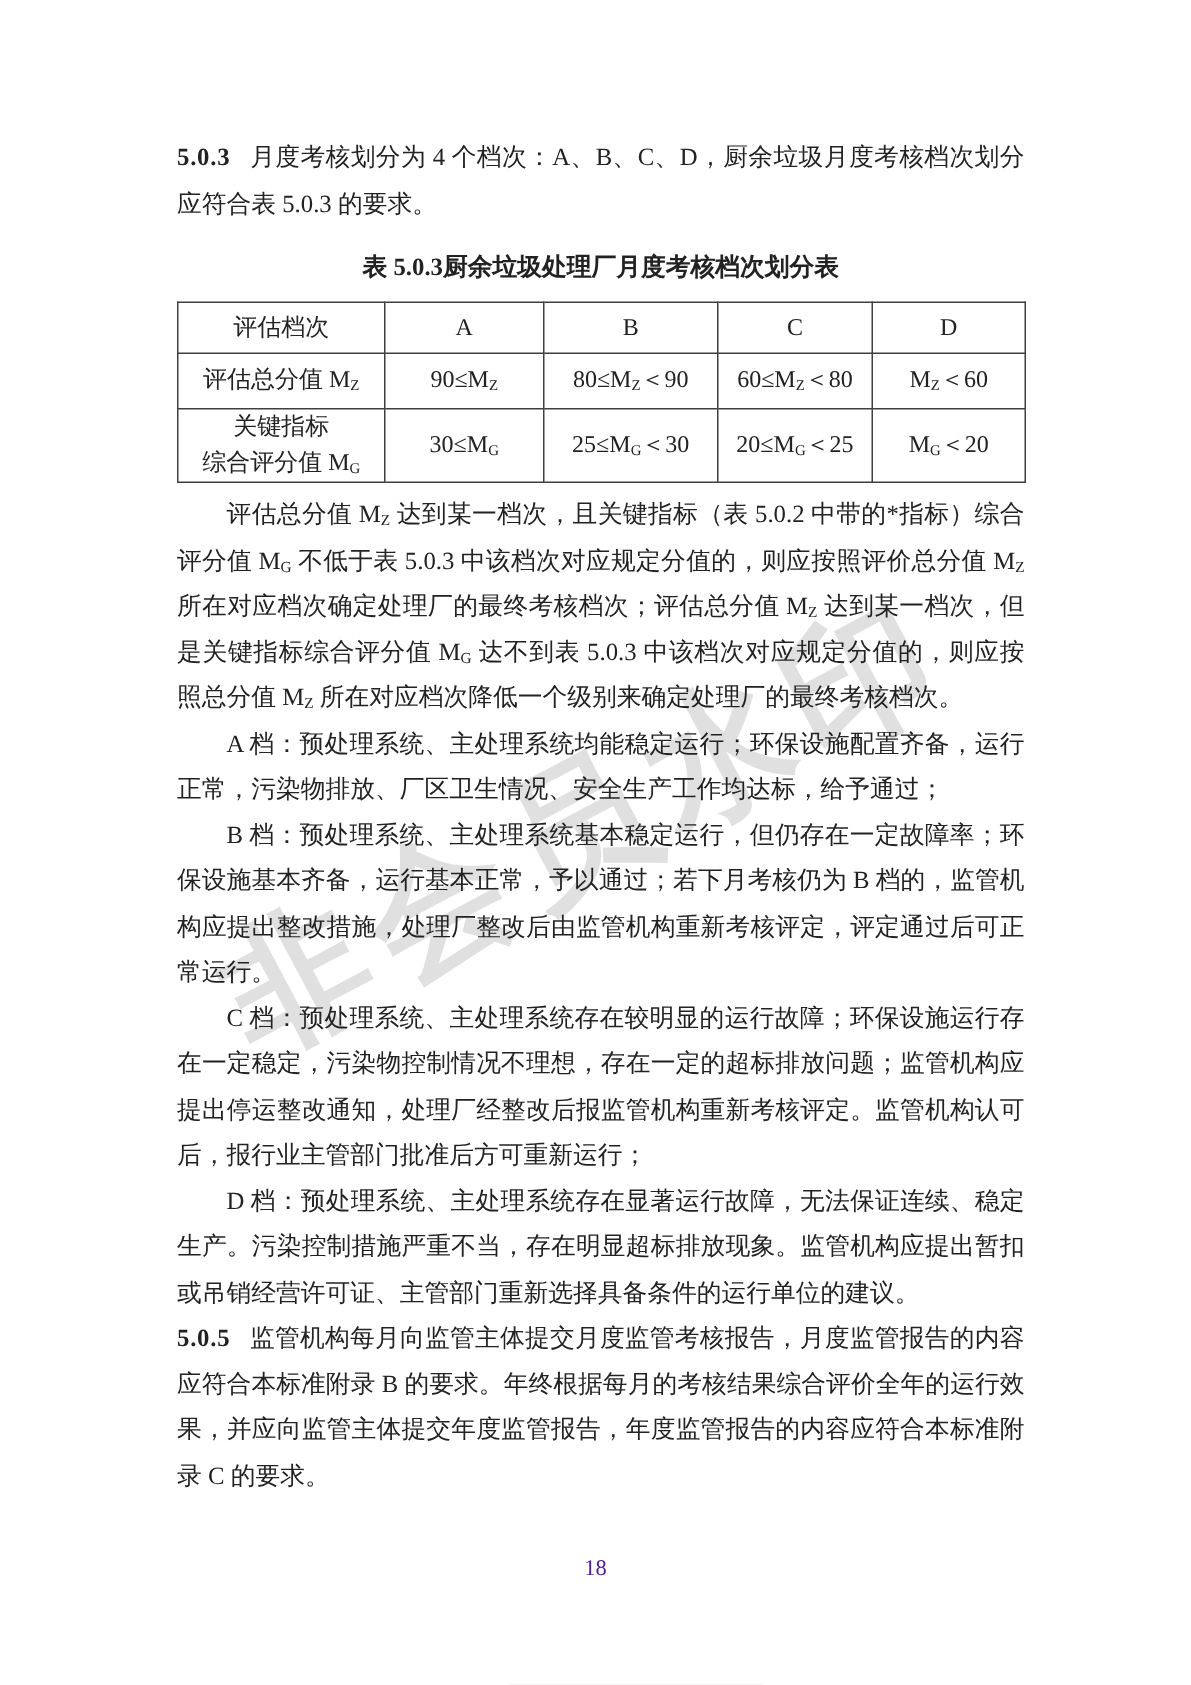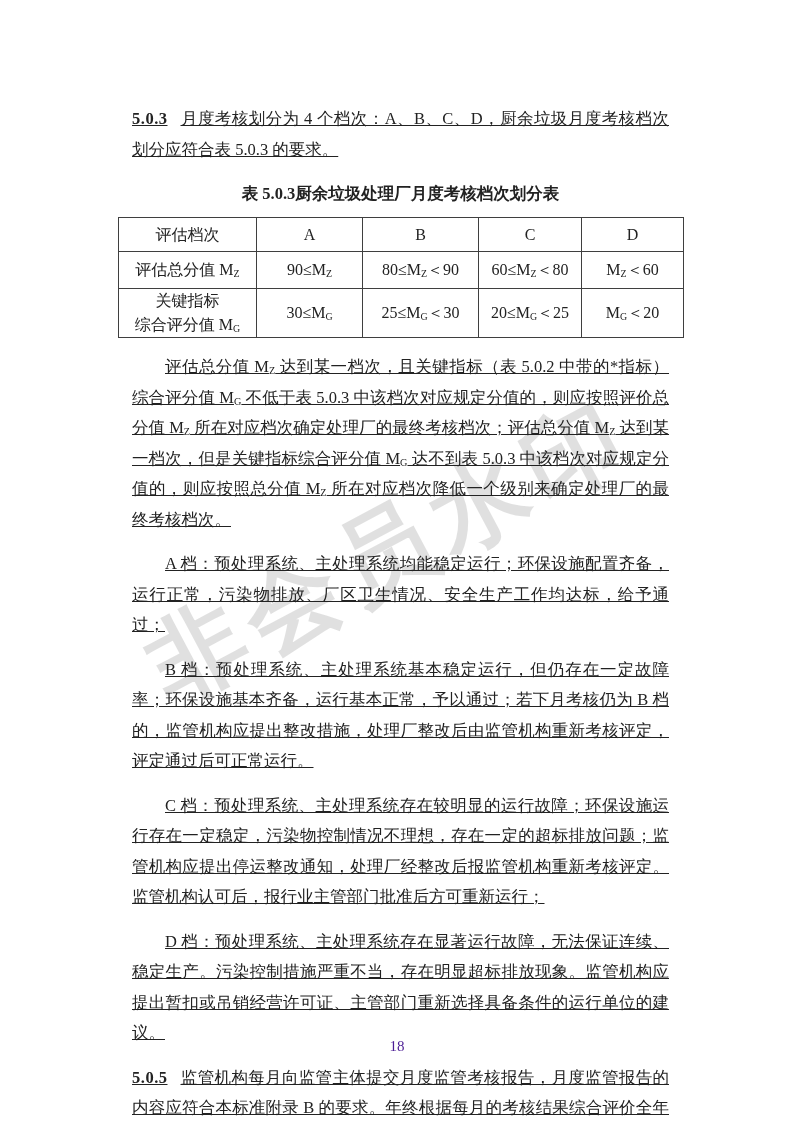--- a/index.html
+++ b/index.html
@@ -12,24 +12,23 @@
     font-family:"Liberation Serif","DejaVu Serif",serif;
     color:#222222;
   }
   .content{
     position:absolute;
     left:118px;top:90px;width:565px;
     font-size:16.5px;
     line-height:30.5px;
   }
   .para{
-    margin:14px;
+    margin:0;
     text-align:justify;
     text-align-last:left;
-    text-decoration:underline;
   }
   .indent{text-indent:2em;}
   .clause-num{font-weight:bold;margin-right:13px;letter-spacing:0.5px;}
   sub{font-size:0.62em;vertical-align:-0.22em;line-height:0;}
 
   .table-caption{
     margin:12px 0 8px 0;
     text-align:center;
     font-weight:bold;
     line-height:30px;

